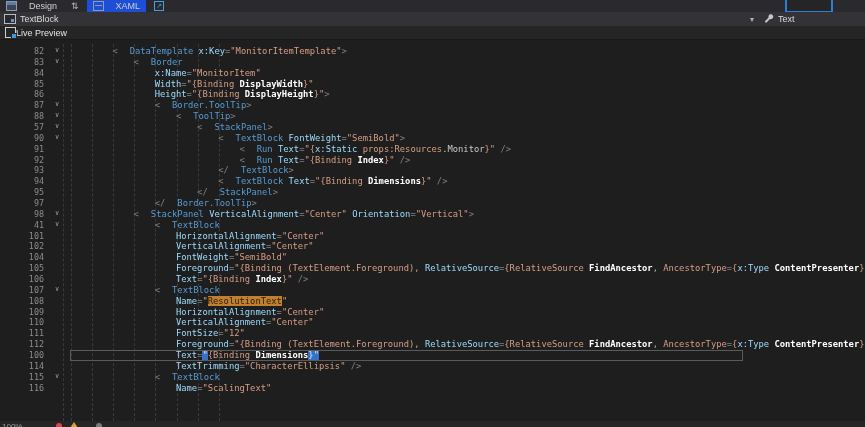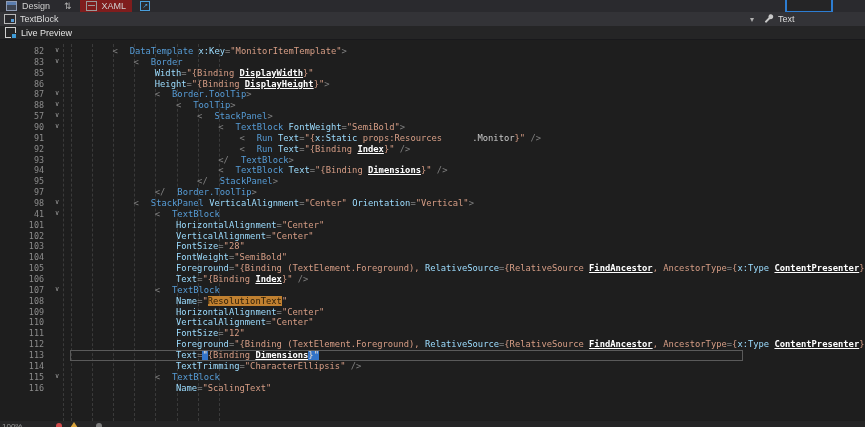--- a/index.html
+++ b/index.html
@@ -2,60 +2,60 @@
 <html style="--d: #808080; --el: #569cd6; --at: #9cdcfe; --s: #d69d85; --w: #ffffff; --w2: #c8c8c8; --find_bg: #c08030; --find_fg: #2a1c08; --sel_bg: #3273c8; --sel_fg: #f0e0d0; --lnum: #8c8c8c; --err: #d04949; --warn: #d9a33c; --accent: #007acc;"><head>
 <meta charset="utf-8">
 <style>
   html,body{margin:0;padding:0;background:#111;}
   #app{position:relative;width:865px;height:427px;overflow:hidden;background:#1e1e1e;
        font-family:"Liberation Sans",sans-serif;color:#d0d0d0;}
 
   
   .tabbar{position:absolute;left:0;top:0;width:865px;height:12px;background:#2a2a2e;
           display:flex;align-items:center;font-size:9px;}
-  .tab{display:flex;align-items:center;gap:5px;height:12px;padding:0 6px;color:#cfcfcf;}
-  .tab.active{background:#7f1d1d;}
+  .tab{display:flex;align-items:center;gap:12px;height:12px;padding:0 6px;color:#cfcfcf;}
+  .tab.active{background:#1d4ed8;}
   .win-icon{width:9px;height:8px;border:1px solid #8f9bb3;background:linear-gradient(#5a7db0 0 3px,#3d4452 3px 100%);display:inline-block;}
   .xml-icon{width:9px;height:8px;border:1px solid #9a9a9a;display:inline-block;position:relative;}
   .xml-icon i{position:absolute;left:1px;right:1px;top:3px;border-top:1px solid #9a9a9a;}
   .swap-icon{color:#b5b5b5;font-size:9px;margin:0 8px;line-height:10px;}
   .popout-icon{width:8px;height:8px;border:1px solid #4a9edb;color:#4a9edb;font-size:7px;line-height:7px;
                text-align:center;margin-left:8px;}
   .focus-rect{position:absolute;left:785px;top:-4px;width:44px;height:13px;border:2px solid #2d7dd2;background:#252526;}
 
   
   .crumbbar{position:absolute;left:0;top:12px;width:865px;height:14px;background:#333337;
             border-bottom:1px solid #19191c;display:flex;align-items:center;font-size:9px;}
   .crumb-left{flex:0 0 auto;display:flex;align-items:center;gap:4px;padding-left:4px;width:750px;}
   .elem-icon{width:10px;height:8px;border:1px solid #b9b9b9;display:inline-block;position:relative;background:#2a2a2e;}
   .elem-icon i{position:absolute;right:1px;bottom:1px;width:3px;height:3px;background:#569cd6;}
   .crumb-label{color:#dcdcdc;}
   .dd-arrow{margin-left:auto;color:#b0b0b0;font-size:8px;}
   .crumb-right{display:flex;align-items:center;gap:4px;padding-left:10px;color:#dcdcdc;}
 
   
   .previewbar{position:absolute;left:0;top:26px;width:865px;height:14px;background:#252526;
-              border-bottom:1px solid #19191c;display:flex;align-items:center;gap:5px;
+              border-bottom:1px solid #19191c;display:flex;align-items:center;
               padding-left:5px;font-size:9px;color:#e4e4e4;box-sizing:border-box;}
   .lp-icon{width:9px;height:9px;border:1px solid #cfcfcf;position:relative;display:inline-block;}
   .lp-icon i{position:absolute;right:-2px;bottom:-2px;width:4px;height:4px;background:#3e9ad6;border:1px solid #252526;}
 
   
   .editor{position:absolute;left:0;top:40px;width:865px;height:381px;background:#1e1e1e;overflow:hidden;}
   .guides{position:absolute;left:0;top:4px;bottom:0;width:865px;pointer-events:none;}
   .guide{position:absolute;top:0;bottom:0;border-left:1px dashed #3a3a3a;}
   .code-lines{position:absolute;left:0;top:6px;width:743px;}
   .line{display:flex;height:10.86px;line-height:10.86px;font-family:"DejaVu Sans Mono","Liberation Mono",monospace;font-size:8.8px;white-space:pre;}
   .lnum{flex:0 0 44px;text-align:right;color:var(--lnum);font-size:8.4px;}
   .fold{flex:0 0 26px;text-align:center;color:#9a9a9a;font-size:7px;line-height:9px;}
   .code{flex:1 0 auto;}
   .line.cur .code{outline:1px solid #5a5a5a;outline-offset:-1px;}
   .tk-d{color:var(--d);} .tk-el{color:var(--el);padding-left:12px;} .tk-at{color:var(--at);}
   .tk-s{color:var(--s);} .tk-t{color:#d4d4d4;}
-  .tk-w{color:var(--w);font-weight:bold;text-decoration:underline;} .tk-w2{color:var(--w2);margin-left:30px;}
+  .tk-w{color:var(--w);font-weight:bold;} .tk-w2{color:var(--w2);}
   .tk-find{background:var(--find_bg);color:var(--find_fg);}
   .tk-sel{background:var(--sel_bg);color:var(--sel_fg);}
 
   
   .bottomstrip{position:absolute;left:0;top:421px;width:865px;height:6px;background:#252526;overflow:hidden;}
   .bs-inner{position:absolute;left:0;top:1px;height:12px;display:flex;align-items:flex-start;font-size:8px;color:#9a9a9a;}
   .bs-zoom{margin-left:2px;width:50px;}
   .dot-err{width:6px;height:6px;border-radius:50%;background:var(--err);margin:1px 4px 0 4px;}
   .tri-warn{width:0;height:0;border-left:4px solid transparent;border-right:4px solid transparent;
             border-bottom:6px solid var(--warn);margin:0 4px;}
@@ -113,47 +113,47 @@
         <div class="guide" style="left: 112.9px;"></div>
         <div class="guide" style="left: 134.1px;"></div>
         <div class="guide" style="left: 155.3px;"></div>
         <div class="guide" style="left: 176.5px;"></div>
         <div class="guide" style="left: 197.7px;"></div>
         <div class="guide" style="left: 218.9px;"></div>
       </div>
     <div class="code-lines">
         <div class="line"><span class="lnum">82</span><span class="fold">∨</span><span class="code">        <span class="tk-d">&lt;</span><span class="tk-el">DataTemplate</span><span class="tk-t"> </span><span class="tk-at">x:Key</span><span class="tk-d">=</span><span class="tk-s">"MonitorItemTemplate"</span><span class="tk-d">&gt;</span></span></div>
         <div class="line"><span class="lnum">83</span><span class="fold">∨</span><span class="code">            <span class="tk-d">&lt;</span><span class="tk-el">Border</span></span></div>
+        <div class="line"><span class="lnum">84</span><span class="fold"></span><span class="code">                <span class="tk-at">x:Name</span><span class="tk-d">=</span><span class="tk-s">"MonitorItem"</span></span></div>
         <div class="line"><span class="lnum">85</span><span class="fold"></span><span class="code">                <span class="tk-at">Width</span><span class="tk-d">=</span><span class="tk-s">"{Binding </span><span class="tk-w">DisplayWidth</span><span class="tk-s">}"</span></span></div>
         <div class="line"><span class="lnum">86</span><span class="fold"></span><span class="code">                <span class="tk-at">Height</span><span class="tk-d">=</span><span class="tk-s">"{Binding </span><span class="tk-w">DisplayHeight</span><span class="tk-s">}"</span><span class="tk-d">&gt;</span></span></div>
         <div class="line"><span class="lnum">87</span><span class="fold">∨</span><span class="code">                <span class="tk-d">&lt;</span><span class="tk-el">Border.ToolTip</span><span class="tk-d">&gt;</span></span></div>
         <div class="line"><span class="lnum">88</span><span class="fold">∨</span><span class="code">                    <span class="tk-d">&lt;</span><span class="tk-el">ToolTip</span><span class="tk-d">&gt;</span></span></div>
         <div class="line"><span class="lnum">57</span><span class="fold">∨</span><span class="code">                        <span class="tk-d">&lt;</span><span class="tk-el">StackPanel</span><span class="tk-d">&gt;</span></span></div>
         <div class="line"><span class="lnum">90</span><span class="fold">∨</span><span class="code">                            <span class="tk-d">&lt;</span><span class="tk-el">TextBlock</span><span class="tk-t"> </span><span class="tk-at">FontWeight</span><span class="tk-d">=</span><span class="tk-s">"SemiBold"</span><span class="tk-d">&gt;</span></span></div>
         <div class="line"><span class="lnum">91</span><span class="fold"></span><span class="code">                                <span class="tk-d">&lt;</span><span class="tk-el">Run</span><span class="tk-t"> </span><span class="tk-at">Text</span><span class="tk-d">=</span><span class="tk-s">"{</span><span class="tk-at">x:Static</span><span class="tk-s"> props:Resources</span><span class="tk-w2">.Monitor</span><span class="tk-s">}"</span><span class="tk-d"> /&gt;</span></span></div>
         <div class="line"><span class="lnum">92</span><span class="fold"></span><span class="code">                                <span class="tk-d">&lt;</span><span class="tk-el">Run</span><span class="tk-t"> </span><span class="tk-at">Text</span><span class="tk-d">=</span><span class="tk-s">"{Binding </span><span class="tk-w">Index</span><span class="tk-s">}"</span><span class="tk-d"> /&gt;</span></span></div>
         <div class="line"><span class="lnum">93</span><span class="fold"></span><span class="code">                            <span class="tk-d">&lt;/</span><span class="tk-el">TextBlock</span><span class="tk-d">&gt;</span></span></div>
         <div class="line"><span class="lnum">94</span><span class="fold"></span><span class="code">                            <span class="tk-d">&lt;</span><span class="tk-el">TextBlock</span><span class="tk-t"> </span><span class="tk-at">Text</span><span class="tk-d">=</span><span class="tk-s">"{Binding </span><span class="tk-w">Dimensions</span><span class="tk-s">}"</span><span class="tk-d"> /&gt;</span></span></div>
         <div class="line"><span class="lnum">95</span><span class="fold"></span><span class="code">                        <span class="tk-d">&lt;/</span><span class="tk-el">StackPanel</span><span class="tk-d">&gt;</span></span></div>
         <div class="line"><span class="lnum">97</span><span class="fold"></span><span class="code">                <span class="tk-d">&lt;/</span><span class="tk-el">Border.ToolTip</span><span class="tk-d">&gt;</span></span></div>
         <div class="line"><span class="lnum">98</span><span class="fold">∨</span><span class="code">            <span class="tk-d">&lt;</span><span class="tk-el">StackPanel</span><span class="tk-t"> </span><span class="tk-at">VerticalAlignment</span><span class="tk-d">=</span><span class="tk-s">"Center"</span><span class="tk-t"> </span><span class="tk-at">Orientation</span><span class="tk-d">=</span><span class="tk-s">"Vertical"</span><span class="tk-d">&gt;</span></span></div>
         <div class="line"><span class="lnum">41</span><span class="fold">∨</span><span class="code">                <span class="tk-d">&lt;</span><span class="tk-el">TextBlock</span></span></div>
         <div class="line"><span class="lnum">101</span><span class="fold"></span><span class="code">                    <span class="tk-at">HorizontalAlignment</span><span class="tk-d">=</span><span class="tk-s">"Center"</span></span></div>
         <div class="line"><span class="lnum">102</span><span class="fold"></span><span class="code">                    <span class="tk-at">VerticalAlignment</span><span class="tk-d">=</span><span class="tk-s">"Center"</span></span></div>
-        <div class="line"><span class="lnum">103</span><span class="fold"></span><span class="code">                    <span class="tk-at">FontSize</span><span class="tk-d">=</span><span class="tk-s">"28"</span></span></div>
         <div class="line"><span class="lnum">104</span><span class="fold"></span><span class="code">                    <span class="tk-at">FontWeight</span><span class="tk-d">=</span><span class="tk-s">"SemiBold"</span></span></div>
         <div class="line"><span class="lnum">105</span><span class="fold"></span><span class="code">                    <span class="tk-at">Foreground</span><span class="tk-d">=</span><span class="tk-s">"{Binding (TextElement.Foreground), </span><span class="tk-at">RelativeSource</span><span class="tk-d">=</span><span class="tk-s">{RelativeSource </span><span class="tk-w">FindAncestor</span><span class="tk-s">, AncestorType</span><span class="tk-d">=</span><span class="tk-s">{</span><span class="tk-at">x:Type</span><span class="tk-s"> </span><span class="tk-w">ContentPresenter</span><span class="tk-s">}}}"</span></span></div>
         <div class="line"><span class="lnum">106</span><span class="fold"></span><span class="code">                    <span class="tk-at">Text</span><span class="tk-d">=</span><span class="tk-s">"{Binding </span><span class="tk-w">Index</span><span class="tk-s">}"</span><span class="tk-d"> /&gt;</span></span></div>
         <div class="line"><span class="lnum">107</span><span class="fold">∨</span><span class="code">                <span class="tk-d">&lt;</span><span class="tk-el">TextBlock</span></span></div>
         <div class="line"><span class="lnum">108</span><span class="fold"></span><span class="code">                    <span class="tk-at">Name</span><span class="tk-d">=</span><span class="tk-s">"</span><span class="tk-find">ResolutionText</span><span class="tk-s">"</span></span></div>
         <div class="line"><span class="lnum">109</span><span class="fold"></span><span class="code">                    <span class="tk-at">HorizontalAlignment</span><span class="tk-d">=</span><span class="tk-s">"Center"</span></span></div>
         <div class="line"><span class="lnum">110</span><span class="fold"></span><span class="code">                    <span class="tk-at">VerticalAlignment</span><span class="tk-d">=</span><span class="tk-s">"Center"</span></span></div>
         <div class="line"><span class="lnum">111</span><span class="fold"></span><span class="code">                    <span class="tk-at">FontSize</span><span class="tk-d">=</span><span class="tk-s">"12"</span></span></div>
         <div class="line"><span class="lnum">112</span><span class="fold"></span><span class="code">                    <span class="tk-at">Foreground</span><span class="tk-d">=</span><span class="tk-s">"{Binding (TextElement.Foreground), </span><span class="tk-at">RelativeSource</span><span class="tk-d">=</span><span class="tk-s">{RelativeSource </span><span class="tk-w">FindAncestor</span><span class="tk-s">, AncestorType</span><span class="tk-d">=</span><span class="tk-s">{</span><span class="tk-at">x:Type</span><span class="tk-s"> </span><span class="tk-w">ContentPresenter</span><span class="tk-s">}}}"</span></span></div>
-        <div class="line cur"><span class="lnum">113</span><span class="fold"></span><span class="code">                    <span class="tk-at">Text</span><span class="tk-d">=</span><span class="tk-sel">"</span><span class="tk-s">{Binding </span><span class="tk-w">Dimensions</span><span class="tk-sel">}"</span></span></div>
+        <div class="line cur"><span class="lnum">100</span><span class="fold"></span><span class="code">                    <span class="tk-at">Text</span><span class="tk-d">=</span><span class="tk-sel">"</span><span class="tk-s">{Binding </span><span class="tk-w">Dimensions</span><span class="tk-sel">}"</span></span></div>
         <div class="line"><span class="lnum">114</span><span class="fold"></span><span class="code">                    <span class="tk-at">TextTrimming</span><span class="tk-d">=</span><span class="tk-s">"CharacterEllipsis"</span><span class="tk-d"> /&gt;</span></span></div>
         <div class="line"><span class="lnum">115</span><span class="fold">∨</span><span class="code">                <span class="tk-d">&lt;</span><span class="tk-el">TextBlock</span></span></div>
         <div class="line"><span class="lnum">116</span><span class="fold"></span><span class="code">                    <span class="tk-at">Name</span><span class="tk-d">=</span><span class="tk-s">"ScalingText"</span></span></div>
       </div>
   </div>
 
   <div class="bottomstrip">
     <div class="bs-inner">
       <span class="bs-zoom">100%</span>
       <span class="dot-err"></span>

